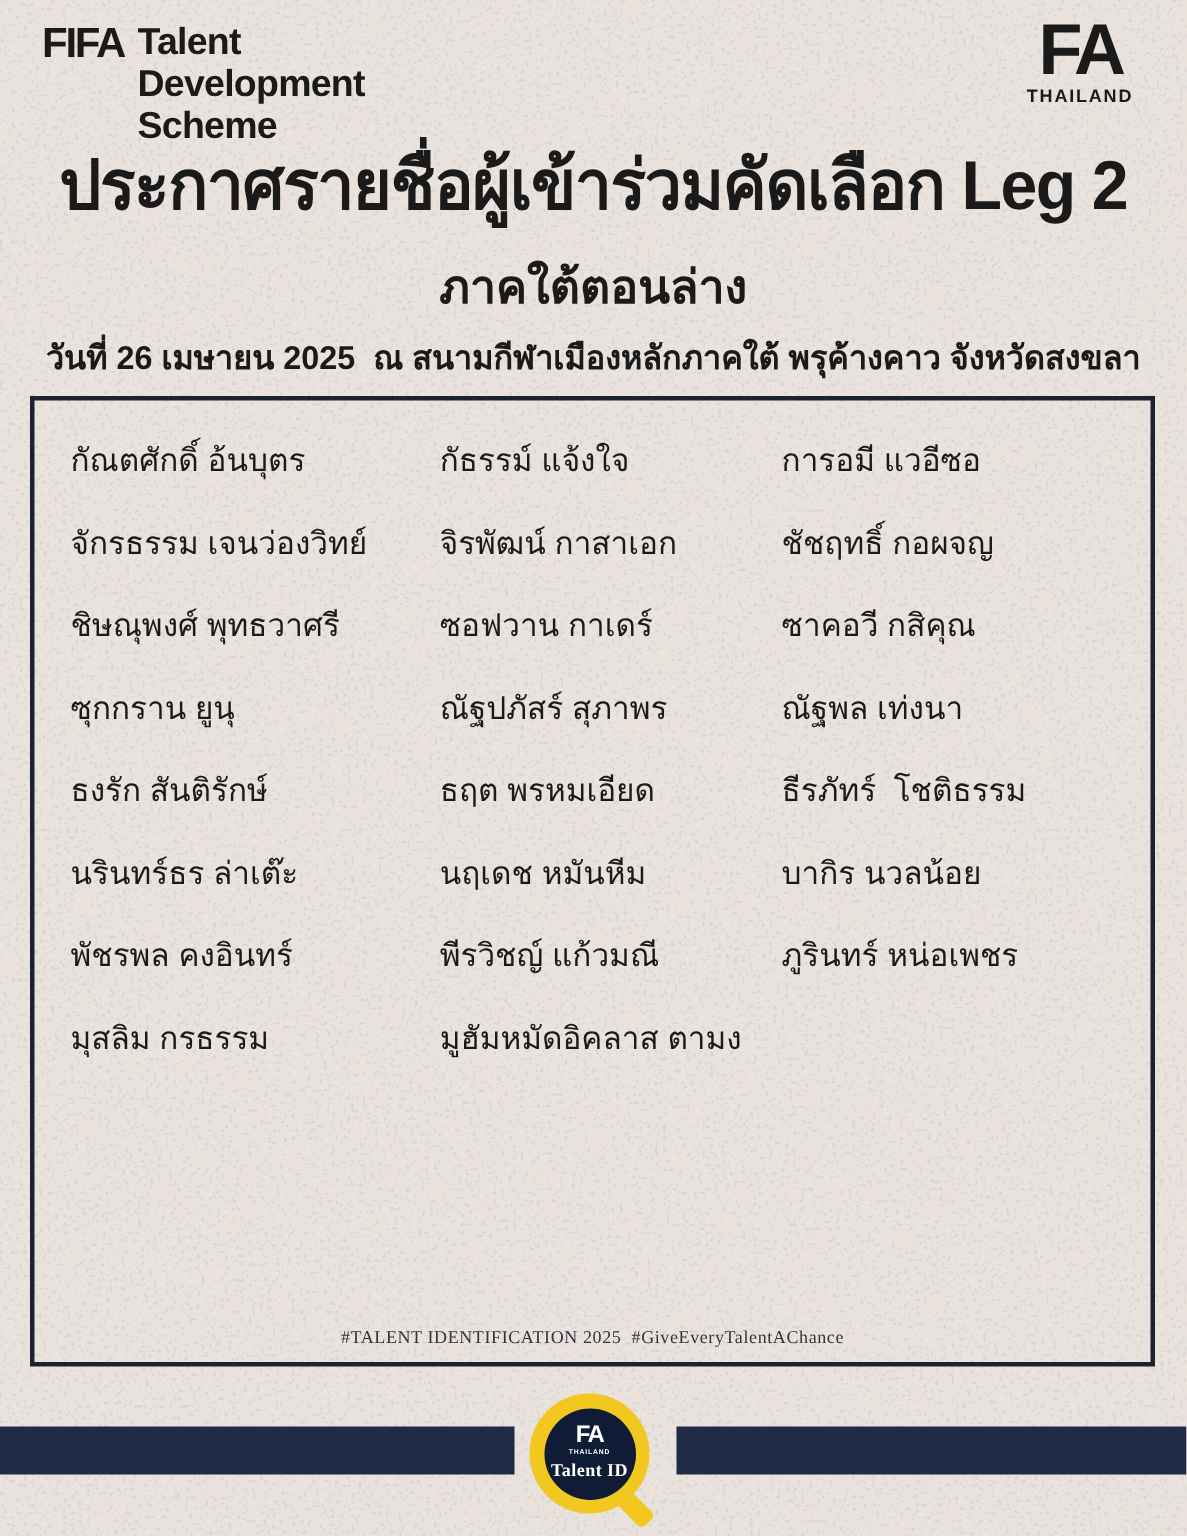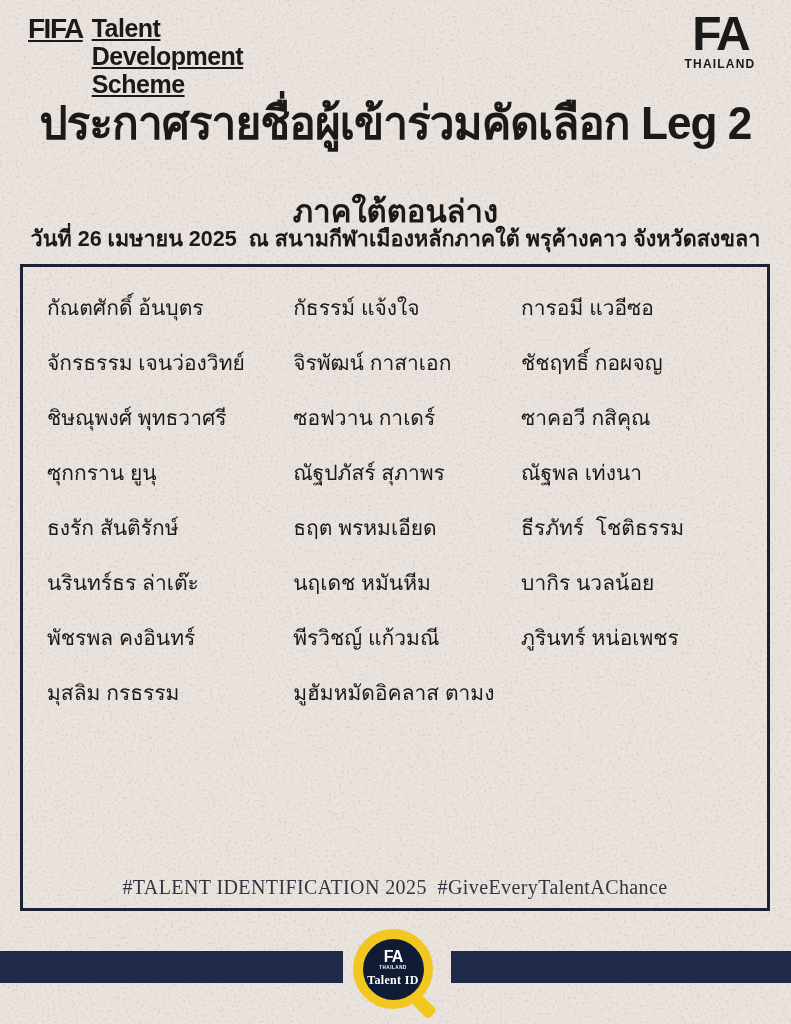--- a/index.html
+++ b/index.html
@@ -5,42 +5,42 @@
   html,body{margin:0;padding:0;}
   body{
     width:791px;height:1024px;position:relative;overflow:hidden;
     background:#e9e2dd;color:#1a1a1a;
     font-family:"Liberation Sans","DejaVu Sans",sans-serif;
   }
   .texture{position:absolute;inset:0;z-index:0;pointer-events:none;opacity:.55;}
   .layer{position:absolute;z-index:1;}
 
   
-  .fifa-logo{top:14px;left:28px;display:flex;gap:9px;align-items:flex-start;text-decoration:underline;}
+  .fifa-logo{top:14px;left:28px;display:flex;gap:9px;align-items:flex-start;}
   .fifa-brand{font-size:28px;font-weight:800;letter-spacing:-1.5px;line-height:1.05;}
   .fifa-lines{font-size:25px;font-weight:700;line-height:1.12;letter-spacing:-0.5px;}
   .fa-logo{top:14px;right:16px;text-align:center;width:110px;}
   .fa-brand{font-size:48px;font-weight:800;letter-spacing:-3px;line-height:.85;}
   .fa-country{font-size:12px;font-weight:700;letter-spacing:1.2px;margin-top:2px;}
 
   
   .title{top:86px;left:0;width:100%;text-align:center;font-size:46px;font-weight:900;
          letter-spacing:-1px;transform:scaleX(.96);}
-  .subtitle{top:166px;left:0;width:100%;text-align:center;font-size:31px;font-weight:900;margin-top:20px;}
+  .subtitle{top:166px;left:0;width:100%;text-align:center;font-size:31px;font-weight:900;}
   .event-info{top:221px;left:0;width:100%;text-align:center;font-size:22px;font-weight:700;
               white-space:pre;transform:scaleX(.98);}
 
   
   .name-box{top:264px;left:20px;width:750px;height:647px;border:3px solid #1d2233;
             box-sizing:border-box;}
   .names-grid{position:absolute;top:27px;left:24px;right:18px;display:grid;
               grid-template-columns:1.08fr 1fr 1fr;row-gap:26px;font-size:21px;line-height:1.38;}
   .name-cell{white-space:pre;}
   .hashtags{position:absolute;bottom:9px;left:0;width:100%;text-align:center;
-            font-family:"Liberation Serif","DejaVu Serif",serif;font-size:20px;
+            font-family:"Liberation Serif","DejaVu Serif",serif;font-size:12px;
             color:#363340;white-space:pre;letter-spacing:.4px;}
 
   
   .bar{top:951px;height:32px;background:#1f2a47;}
   .bar-left{left:0;width:343px;}
   .bar-right{left:451px;width:340px;}
   .magnifier{top:929px;left:353px;width:86px;height:92px;z-index:2;}
   .lens{position:absolute;top:0;left:0;width:80px;height:80px;border-radius:50%;
         background:#f2c71f;display:flex;align-items:center;justify-content:center;}
   .lens-inner{width:61px;height:61px;border-radius:50%;background:#101c36;color:#fff;

